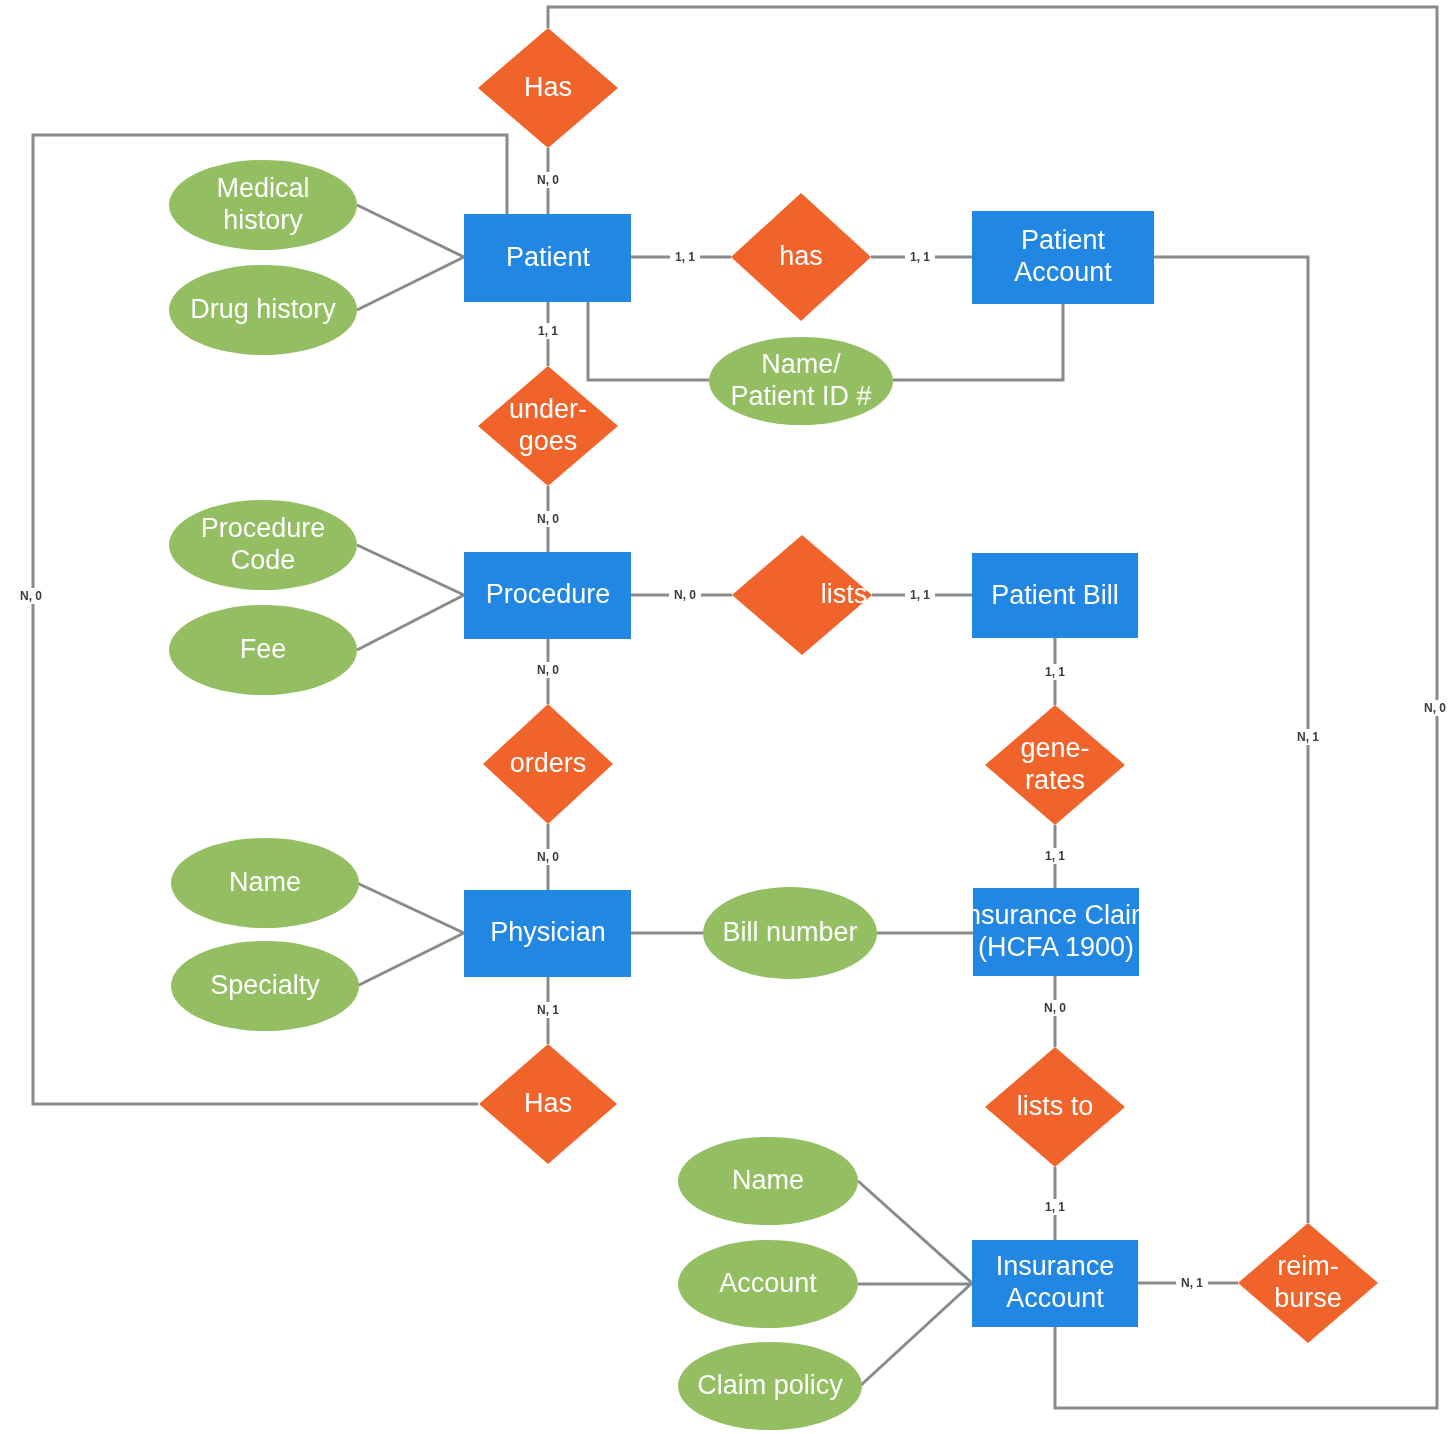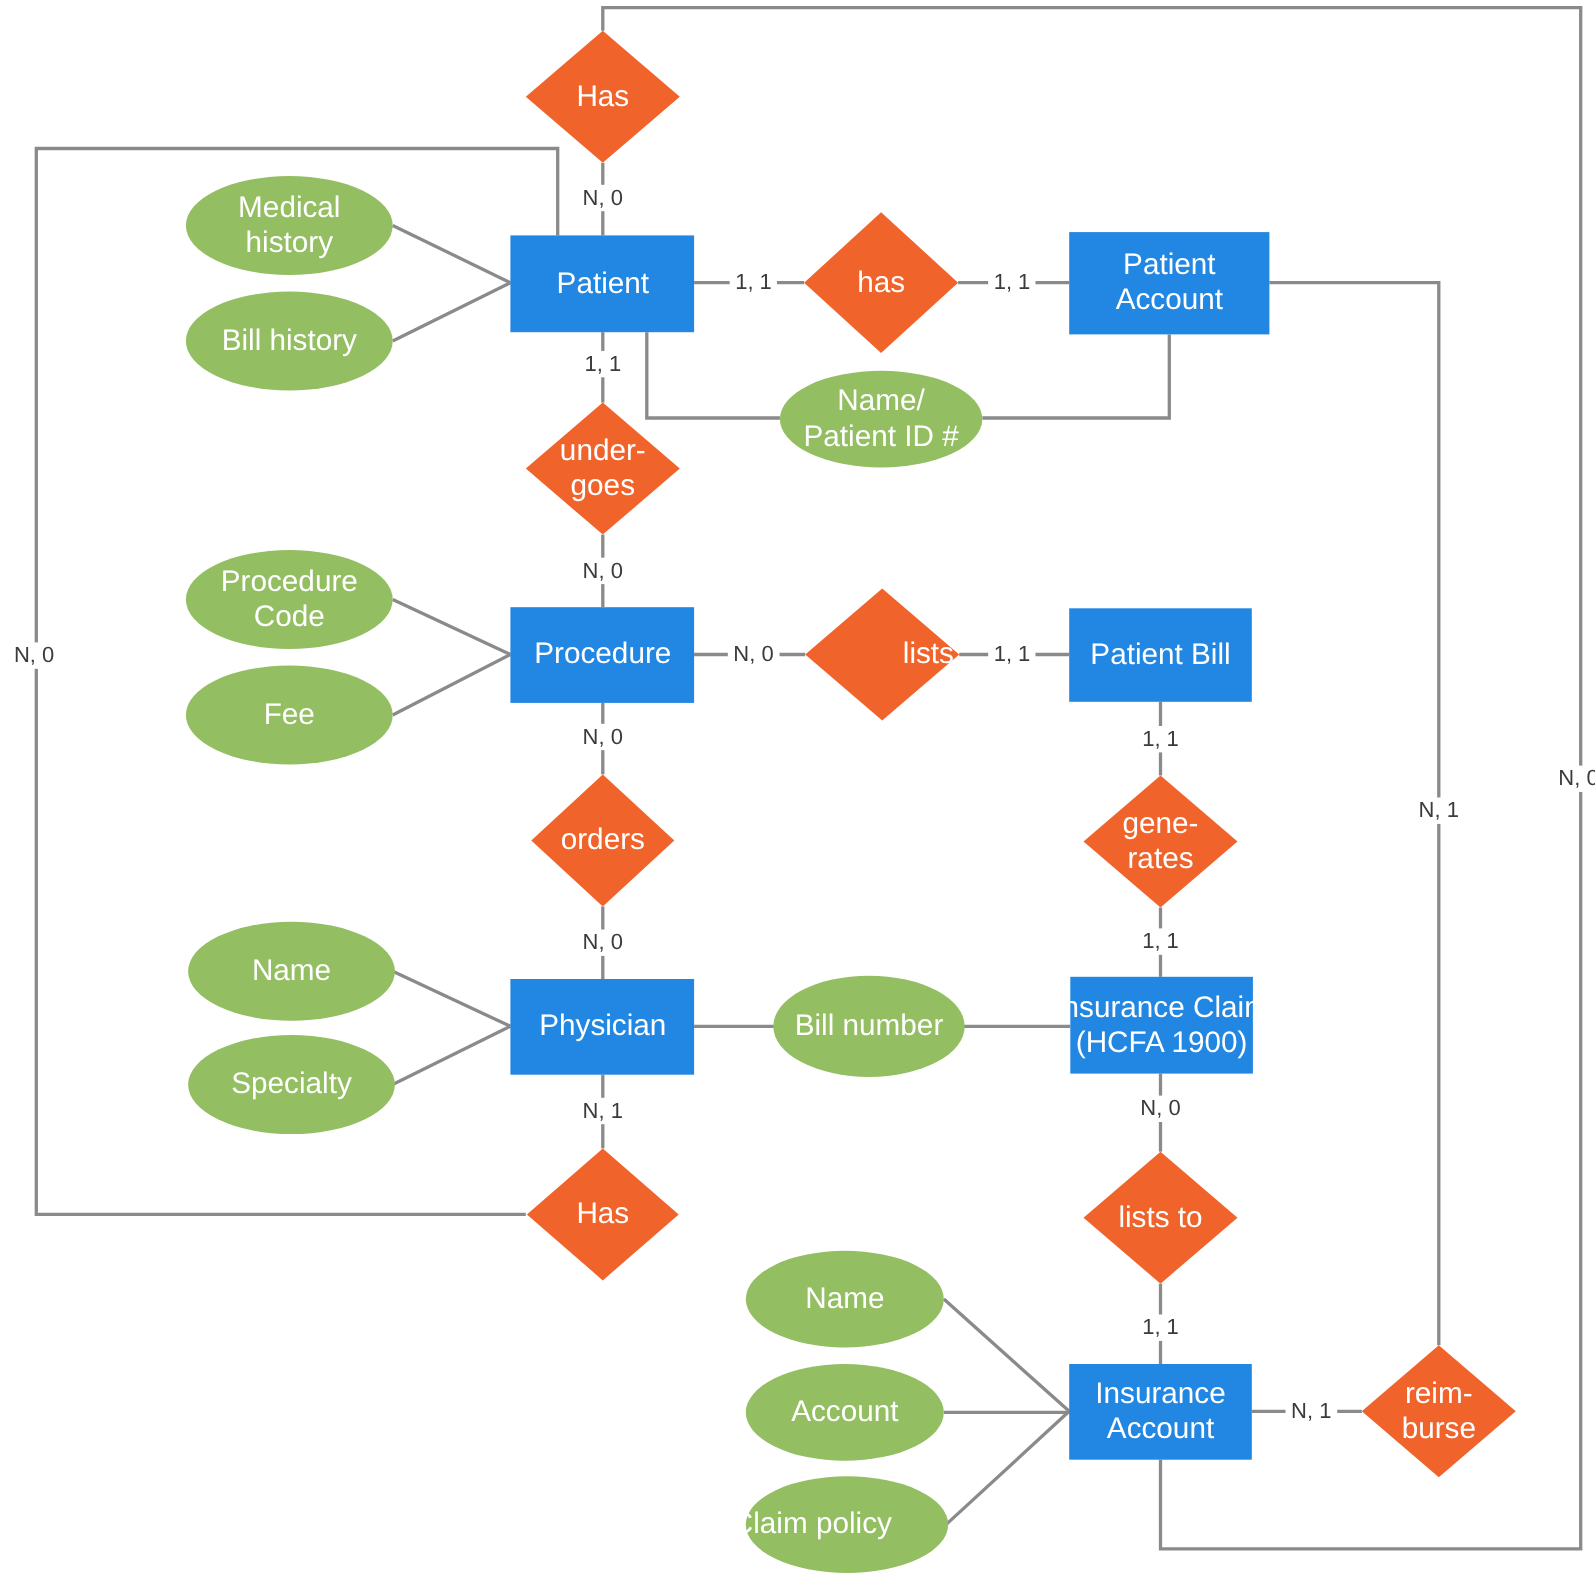--- a/index.html
+++ b/index.html
@@ -21,22 +21,22 @@
   .shape-entity{fill:var(--entity-fill);}
   .shape-rel{fill:var(--rel-fill);}
   .shape-attr{fill:var(--attr-fill);}
   .txt{
     position:absolute;transform:translate(-50%,-50%);
     color:var(--shape-text);font-size:27px;line-height:1.18;
     text-align:center;white-space:pre-line;pointer-events:none;
   }
   .card{
     position:absolute;transform:translate(-50%,-50%);
-    color:var(--card-text);font-size:20px;line-height:1;
-    background:var(--bg);padding:2px 5px;white-space:nowrap;
+    color:var(--card-text);font-size:12px;line-height:1;
+    background:var(--bg);padding:2px 5px;white-space:nowrap;font-weight:bold;
   }
 </style>
 </head>
 <body>
 
 <div class="canvas">
 
   <svg width="1450" height="1434" viewBox="0 0 1450 1434">
 
     <polyline class="wire" points="548,214 548,148"></polyline>
@@ -120,32 +120,32 @@
   <div class="txt" style="left:548px;top:764px">orders</div>
   <div class="txt" style="left:1055px;top:765px">gene-
 rates</div>
   <div class="txt" style="left:548px;top:1104px">Has</div>
   <div class="txt" style="left:1055px;top:1107px">lists to</div>
   <div class="txt" style="left:1308px;top:1283px">reim-
 burse</div>
 
   <div class="txt" style="left:263px;top:205px">Medical
 history</div>
-  <div class="txt" style="left:263px;top:310px">Bill history</div>
+  <div class="txt" style="left:263px;top:310px">Drug history</div>
   <div class="txt" style="left:801px;top:381px">Name/
 Patient ID #</div>
   <div class="txt" style="left:263px;top:545px">Procedure
 Code</div>
   <div class="txt" style="left:263px;top:650px">Fee</div>
   <div class="txt" style="left:265px;top:883px">Name</div>
   <div class="txt" style="left:265px;top:986px">Specialty</div>
   <div class="txt" style="left:790px;top:933px">Bill number</div>
   <div class="txt" style="left:768px;top:1181px">Name</div>
   <div class="txt" style="left:768px;top:1284px">Account</div>
-  <div class="txt" style="left:738px;top:1386px">Claim policy</div>
+  <div class="txt" style="left:770px;top:1386px">Claim policy</div>
 
   <div class="card" style="left:548px;top:180px">N, 0</div>
   <div class="card" style="left:685px;top:257px">1, 1</div>
   <div class="card" style="left:920px;top:257px">1, 1</div>
   <div class="card" style="left:548px;top:331px">1, 1</div>
   <div class="card" style="left:548px;top:519px">N, 0</div>
   <div class="card" style="left:685px;top:595px">N, 0</div>
   <div class="card" style="left:920px;top:595px">1, 1</div>
   <div class="card" style="left:548px;top:670px">N, 0</div>
   <div class="card" style="left:548px;top:857px">N, 0</div>

